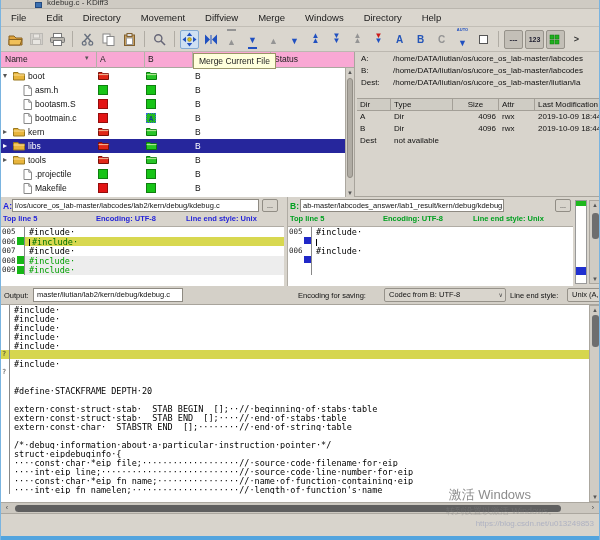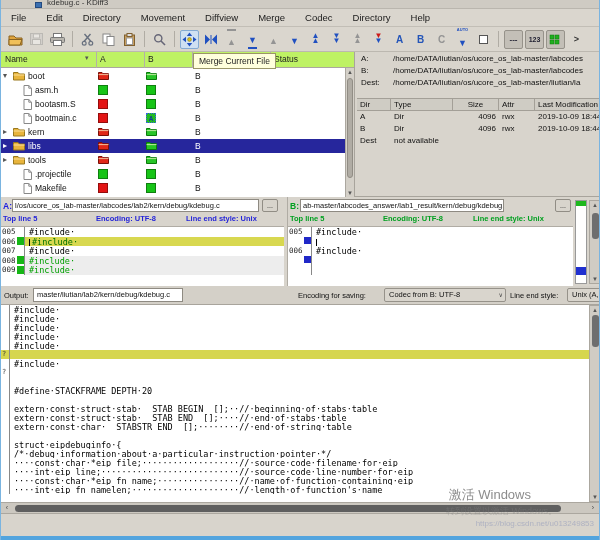--- a/index.html
+++ b/index.html
@@ -24,21 +24,21 @@
   .tline-bot{border-bottom:2px solid currentColor;}
   .dbl span{display:block;font-size:8px;line-height:4.6px;}
   .tletter{font-size:10px;font-weight:bold;color:#2455b8;}
   .tlabel{font-size:8px;font-weight:bold;color:#223;}
   .tlabel.small{font-size:7px;}
   .gray{color:#949494 !important;}
   .blue{color:#2050c0;}
   
   .dirpanel{position:absolute;left:0;top:52px;width:600px;height:145px;background:#d8d4cc;border-bottom:1px solid #a8a49c;}
   .tree{position:absolute;left:0;top:0;width:354px;height:145px;background:#fff;border-right:1px solid #a8a49c;overflow:hidden;}
-  .thead{position:absolute;left:0;top:0;width:354px;height:16px;background:#bef264;border-bottom:1px solid #aba79f;font-size:8.5px;color:#222;}
+  .thead{position:absolute;left:0;top:0;width:354px;height:16px;background:#f9a8d4;border-bottom:1px solid #aba79f;font-size:8.5px;color:#222;}
   .thead span{position:absolute;top:2px;}
   .thead .csep{position:absolute;top:0;width:1px;height:16px;background:#b4b0a8;}
   .trow{position:absolute;left:0;width:345px;height:14px;font-size:8.5px;}
   .trow.sel{background:#26269c;color:#fff;}
   .twisty{position:absolute;left:2px;top:2px;font-size:8px;color:#555;}
   .trow.sel .twisty{color:#fff;}
   .ticon{position:absolute;top:2px;}
   .tname{position:absolute;top:2px;}
   .cicon{position:absolute;top:2px;}
   .topr{position:absolute;left:194px;top:2px;}
@@ -130,21 +130,21 @@
     <span class="title">kdebug.c - KDiff3</span>
   </div>
 
   <div class="menubar" id="menubar">
       <span class="mitem">File</span>
       <span class="mitem">Edit</span>
       <span class="mitem">Directory</span>
       <span class="mitem">Movement</span>
       <span class="mitem">Diffview</span>
       <span class="mitem">Merge</span>
-      <span class="mitem">Codec</span>
+      <span class="mitem">Windows</span>
       <span class="mitem">Directory</span>
       <span class="mitem">Help</span>
     </div>
 
   <div class="toolbar" id="toolbar">
       <span class="tbtn">
         <svg width="15" height="13">
           <path d="M1 3 h5 l2 2 h6 v7 h-13 z" fill="#e0a43c" stroke="#8a6320"></path>
           <path d="M1 6.5 h13 l-2 5.5 h-11 z" fill="#f0c05a" stroke="#8a6320"></path>
         </svg>
@@ -612,25 +612,25 @@
       <div class="mline m-n">
         <span class="g"></span>
         <span class="t">extern·const·char·__STABSTR_END__[];········//·end·of·string·table</span>
       </div>
       <div class="mline m-n">
         <span class="g"></span>
         <span class="t"></span>
       </div>
       <div class="mline m-n">
         <span class="g"></span>
+        <span class="t">/*·debug·information·about·a·particular·instruction·pointer·*/</span>
+      </div>
+      <div class="mline m-n">
+        <span class="g"></span>
         <span class="t">struct·eipdebuginfo·{</span>
-      </div>
-      <div class="mline m-n">
-        <span class="g"></span>
-        <span class="t">/*·debug·information·about·a·particular·instruction·pointer·*/</span>
       </div>
       <div class="mline m-n">
         <span class="g"></span>
         <span class="t">····const·char·*eip_file;···················//·source·code·filename·for·eip</span>
       </div>
       <div class="mline m-n">
         <span class="g"></span>
         <span class="t">····int·eip_line;···························//·source·code·line·number·for·eip</span>
       </div>
       <div class="mline m-n">

